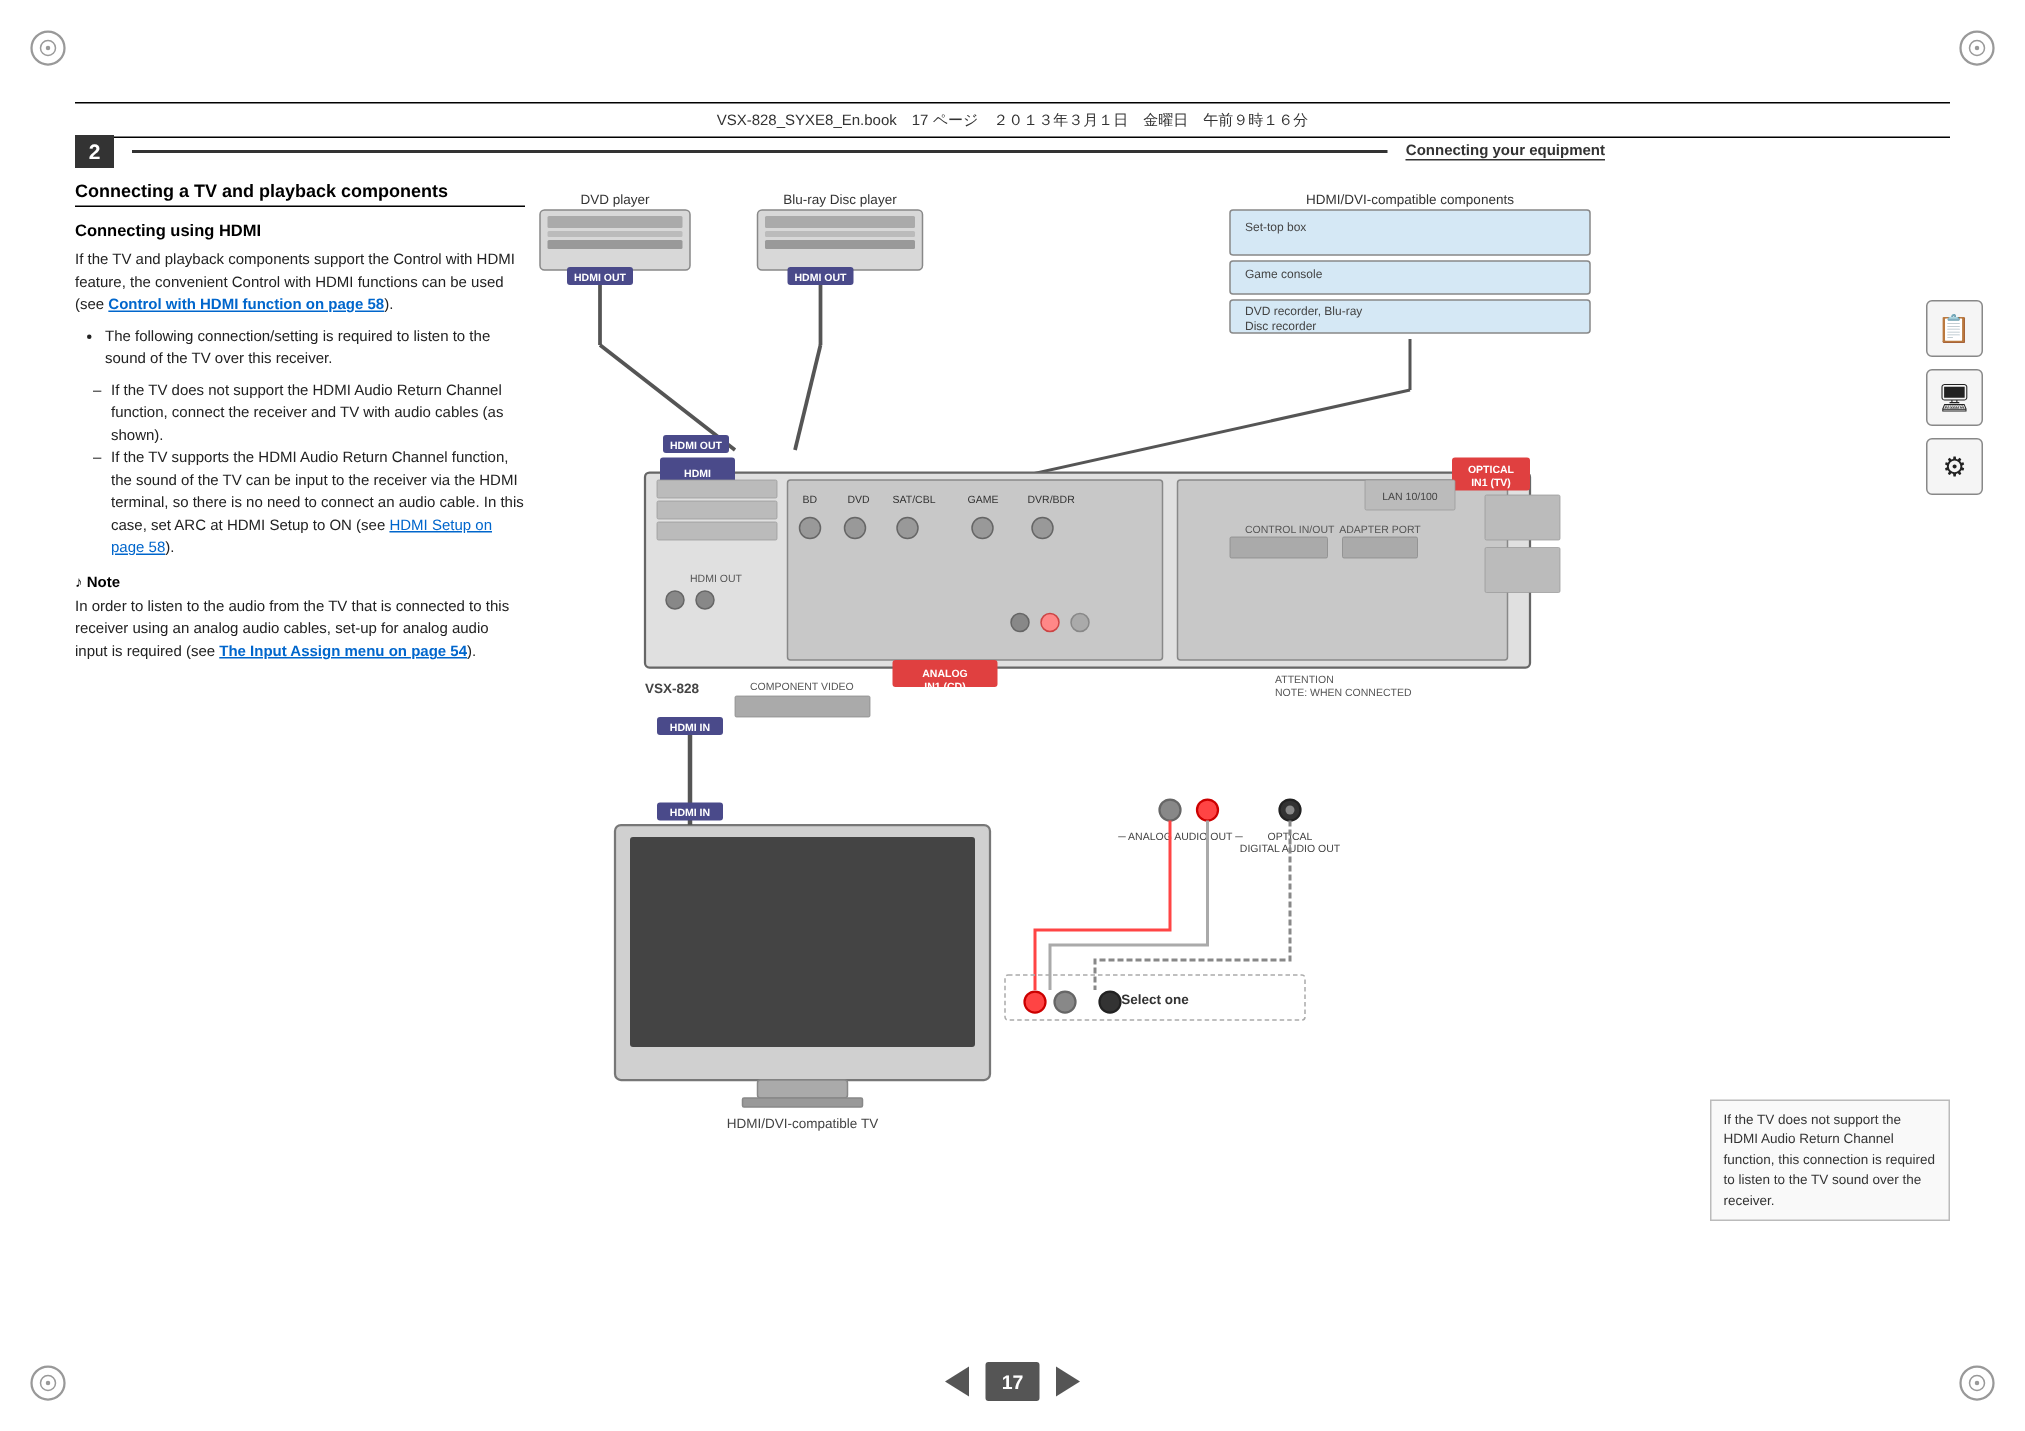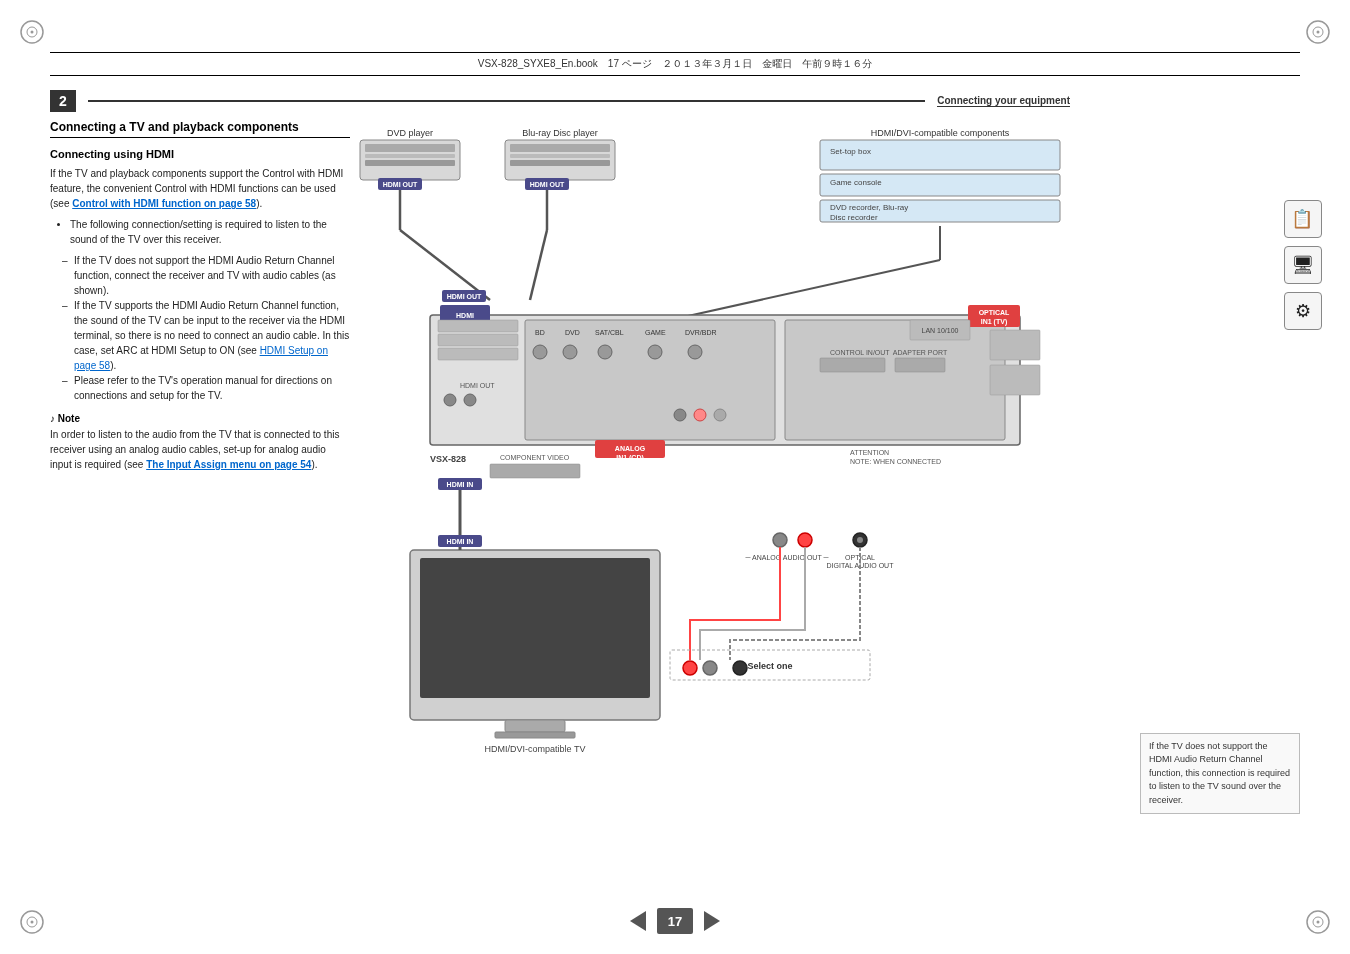--- a/index.html
+++ b/index.html
@@ -51,21 +51,21 @@
       display: flex;
       align-items: center;
       justify-content: center;
       background: #f5f5f5;
       font-size: 18px;
     }
 
     
     .top-bar {
       position: absolute;
-      top: 52px;
+      top: 68px;
       left: 50px;
       right: 50px;
       border-top: 1.5px solid #000;
       border-bottom: 1.5px solid #000;
       padding: 4px 0;
       text-align: center;
       font-size: 10px;
       color: #333;
     }
 
@@ -320,21 +320,20 @@
 
       <ul class="bullet-list">
         <li>The following connection/setting is required to listen to the sound of the TV over this receiver.</li>
       </ul>
 
       <ul class="dash-list">
         <li>If the TV does not support the HDMI Audio Return Channel function, connect the receiver and TV with audio cables (as shown).</li>
         <li>
           <span>If the TV supports the HDMI Audio Return Channel function, the sound of the TV can be input to the receiver via the HDMI terminal, so there is no need to connect an audio cable. In this case, set ARC at HDMI Setup to ON (see </span><a>HDMI Setup on page 58</a><span>).</span>
         </li>
-        <li>Please refer to the TV's operation manual for directions on connections and setup for the TV.</li>
       </ul>
 
       <div class="note-box">
         <div class="note-title">Note</div>
         <p class="body-text">
           <span>In order to listen to the audio from the TV that is connected to this receiver using an analog audio cables, set-up for analog audio input is required (see </span><a>The Input Assign menu on page 54</a><span>).</span>
         </p>
       </div>
     </div>
 

